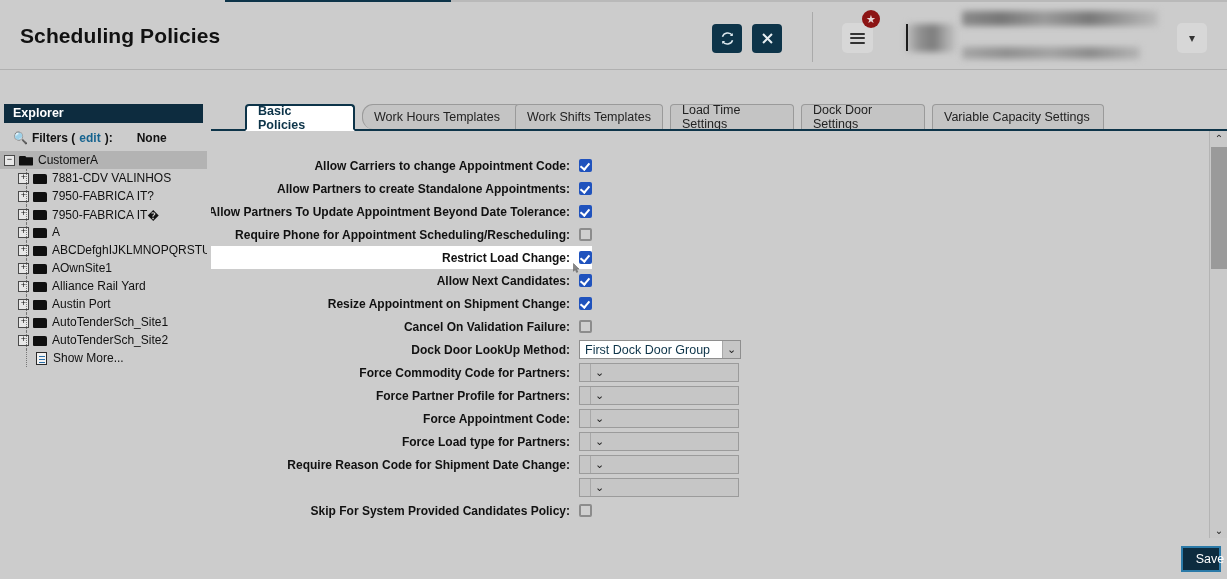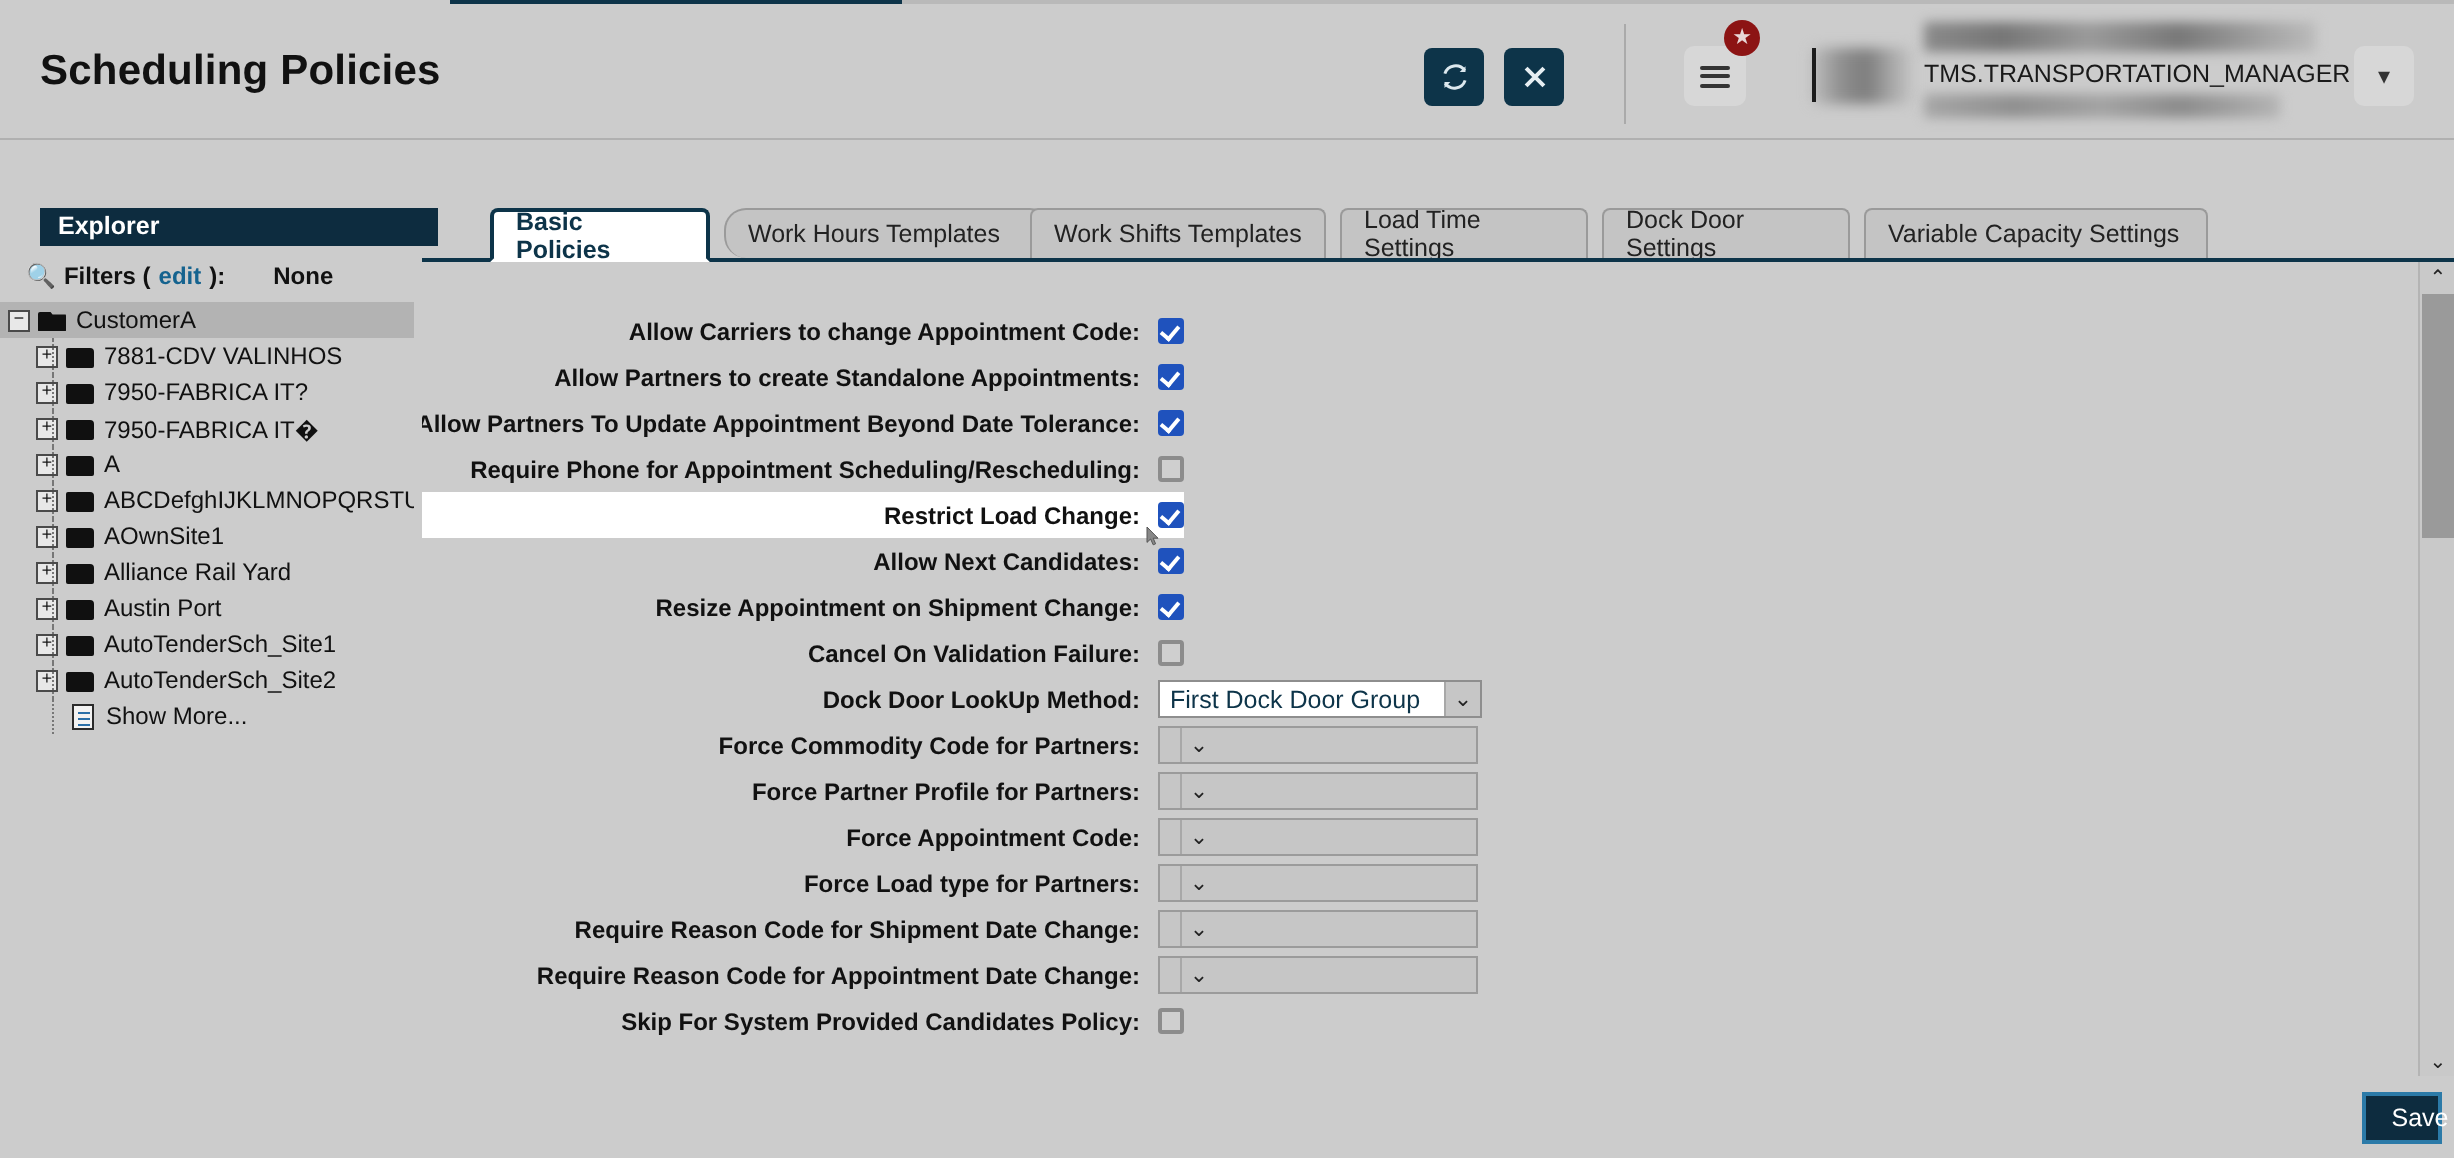--- a/index.html
+++ b/index.html
@@ -88,21 +88,21 @@
     display: flex; align-items: center; justify-content: center;
     font-size: 12px; color: #333;
   }
 
   
   .explorer {
     position: absolute; left: 0px; top: 104px; width: 207px; height: 448px;
     background: #cccccc;
   }
   .explorer-title {
-    position: absolute; left: 20px; top: 0px; width: 199px; height: 19px;
+    position: absolute; left: 4px; top: 0px; width: 199px; height: 19px;
     background: #0d2c3f; color: #ffffff;
     font-size: 12.5px; font-weight: bold;
     padding-left: 9px; line-height: 19px;
   }
   .filters-row {
     position: absolute; left: 4px; top: 25px; width: 199px; height: 18px;
     font-size: 12px; color: #111; font-weight: bold;
     display: flex; align-items: center; gap: 4px;
     padding-left: 9px;
   }
@@ -288,21 +288,20 @@
         <div></div>
           <div></div>
           <div></div>
       </div>
     </div>
     <div class="star-badge">★</div>
 
     <div class="avatar-blur"></div>
     <div class="avatar-bar"></div>
     <div class="user-name-blur"></div>
-    <div class="user-role">TMS.TRANSPORTATION_MANAGER</div>
     <div class="user-mail-blur"></div>
 
     <div class="user-caret">
       <span>▾</span>
     </div>
   </div>
 
   <div class="explorer">
     <div class="explorer-title">Explorer</div>
 
@@ -537,23 +536,20 @@
           <span class="txt">Require Reason Code for Shipment Date Change:</span>
         </div>
         <div class="ctrl-wrap">
           <div class="sel w160" style="width: 160px;">
             <div class="val"></div>
             <div class="arrow-box">⌄</div>
           </div>
         </div>
       </div>
       <div class="form-row" style="top: 345px; position: absolute; left: 0px; width: 1000px;">
-        <div class="lbl-wrap">
-          <span class="txt">Require Reason Code for Appointment Date Change:</span>
-        </div>
         <div class="ctrl-wrap">
           <div class="sel w160" style="width: 160px;">
             <div class="val"></div>
             <div class="arrow-box">⌄</div>
           </div>
         </div>
       </div>
       <div class="form-row" style="top: 368px; position: absolute; left: 0px; width: 1000px;">
         <div class="lbl-wrap">
           <span class="txt">Skip For System Provided Candidates Policy:</span>

